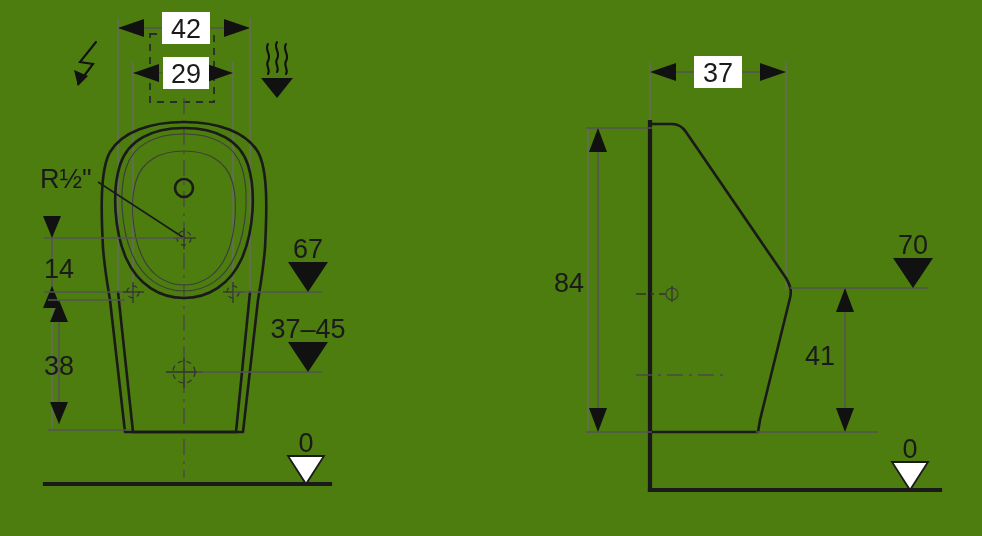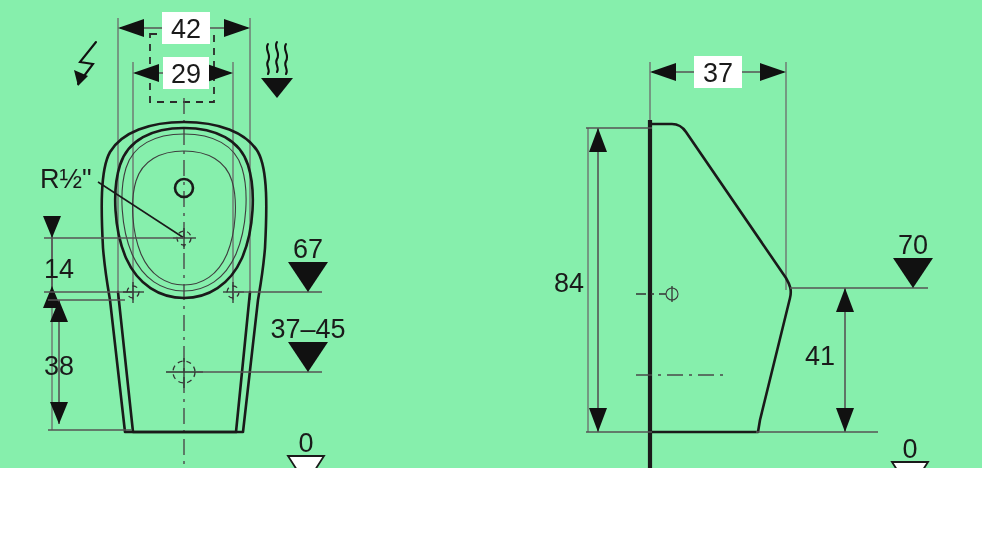--- a/index.html
+++ b/index.html
@@ -6,22 +6,22 @@
     margin: 0;
     padding: 0;
     background: #ffffff;
   }
   body {
     font-family: "Liberation Sans", sans-serif;
   }
   #drawing-root {
     position: relative;
     width: 982px;
-    height: 468px;
-    background: #86efac;
+    height: 536px;
+    background: #4d7c0f;
     overflow: hidden;
   }
   svg#tech-drawing {
     display: block;
     width: 982px;
     height: 536px;
   }
   .dim-text {
     font-family: "Liberation Sans", sans-serif;
     font-size: 27px;

